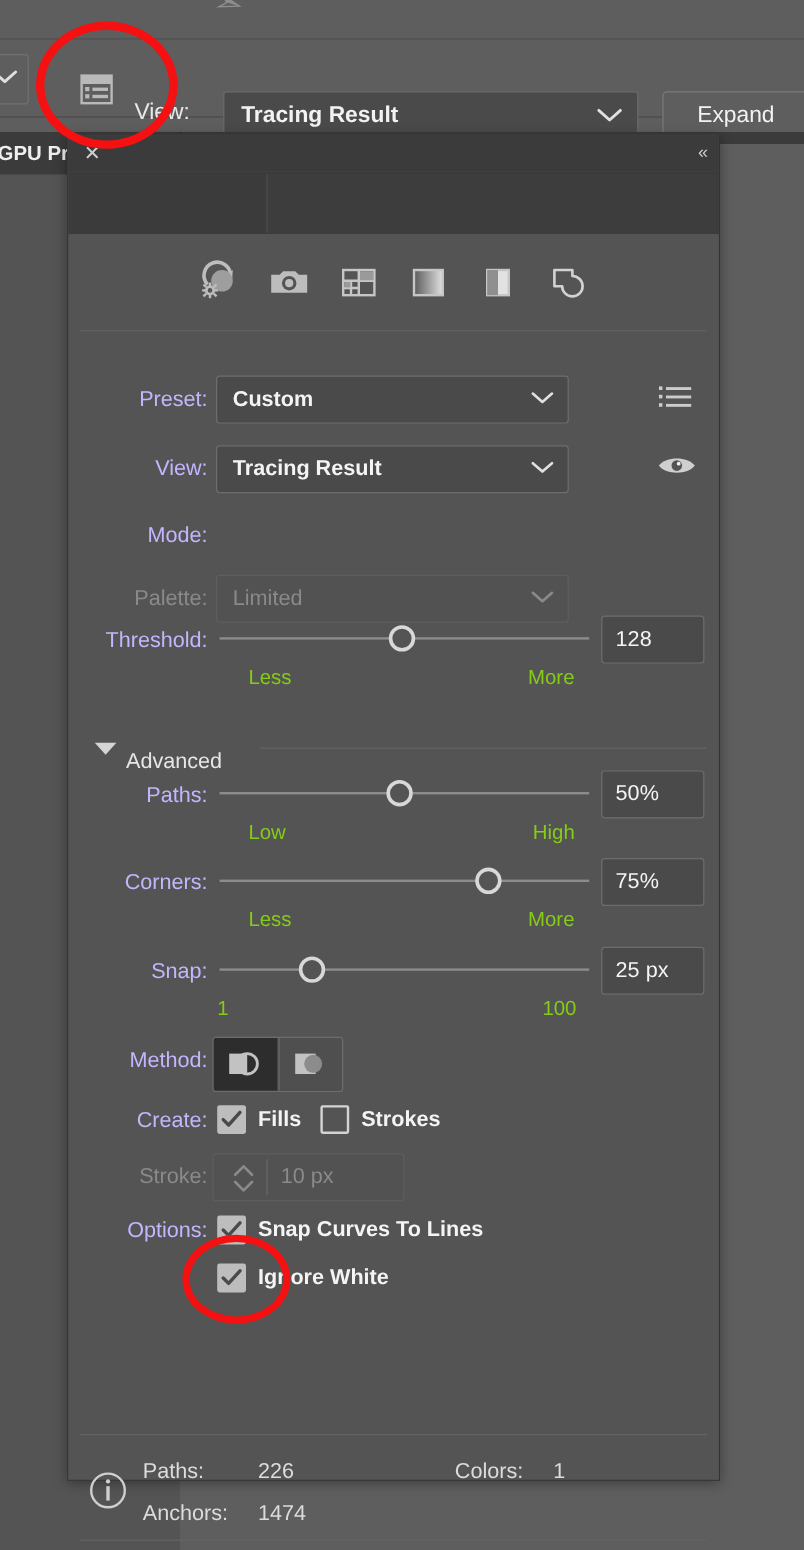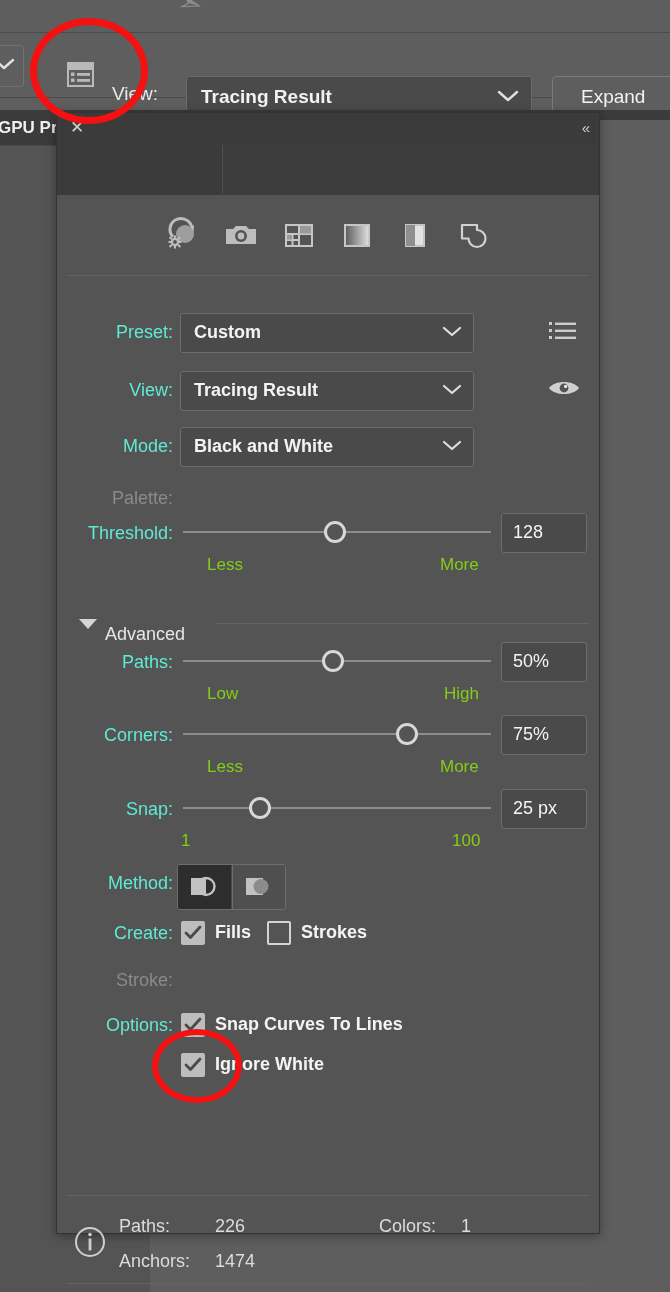--- a/index.html
+++ b/index.html
@@ -164,21 +164,21 @@
   }
   .preset-icon svg { display: block; }
   .hr {
     position: absolute; left: 10px; width: 522px; height: 1px;
     background: #616161;
   }
 
   
   .row-label {
     position: absolute;
-    font-size: 18px; color: #5eead4;
+    font-size: 18px; color: #c4b5fd;
     text-align: right;
     white-space: nowrap;
   }
   .row-label.dim { color: #8a8a8a; }
 
   .select-box {
     position: absolute;
     height: 38px;
     background: #4a4a4a;
     border: 1px solid #6d6d6d;
@@ -488,30 +488,30 @@
     </div>
     <div class="side-icon" style="left:490px; top:182px;">
       <svg width="34" height="22" viewBox="0 0 34 22">
         <path d="M2 11 C8 3, 26 3, 32 11 C26 19, 8 19, 2 11 Z" fill="#cfcfcf"></path>
         <circle cx="17" cy="11" r="4.4" fill="#545454"></circle>
         <circle cx="18.6" cy="9.4" r="1.6" fill="#efefef"></circle>
       </svg>
     </div>
 
     <div class="row-label" style="left:40px; top:241px; width:76px;">Mode:</div>
-    <div class="select-box" style="left:123px; top:232px; width:292px;">
-      <span class="val">Black and White</span>
+
+    <div class="row-label dim" style="left:40px; top:293px; width:76px;">Palette:</div>
+    <div class="select-box dim" style="left:123px; top:284px; width:292px;">
+      <span class="val">Limited</span>
       <span class="chev">
         <svg width="20" height="13" viewBox="0 0 20 13">
-            <path d="M2 3 L10 10 L18 3" fill="none" stroke="#e0e0e0" stroke-width="2.2" stroke-linecap="round" stroke-linejoin="round"></path>
+            <path d="M2 3 L10 10 L18 3" fill="none" stroke="#8a8a8a" stroke-width="2.2" stroke-linecap="round" stroke-linejoin="round"></path>
           </svg>
       </span>
     </div>
-
-    <div class="row-label dim" style="left:40px; top:293px; width:76px;">Palette:</div>
 
     <div class="row-label" style="left:10px; top:328px; width:106px;">Threshold:</div>
     <div class="slider-track" style="left:126px; top:336px; width:308px;"></div>
     <div class="slider-knob" style="left:267px; top:326px;"></div>
     <div class="num-box" style="left:444px; top:318px;">
       <span>128</span>
     </div>
     <div class="range-label" style="left:150px; top:360px;">Less</div>
     <div class="range-label" style="left:383px; top:360px;">More</div>
 
@@ -566,20 +566,30 @@
     <div class="cbx on" style="left:124px; top:726px;">
       <svg width="18" height="16" viewBox="0 0 18 16">
           <path d="M2 8 L6.5 12.5 L16 2" fill="none" stroke="#4a4a4a" stroke-width="2.8" stroke-linecap="round" stroke-linejoin="round"></path>
         </svg>
     </div>
     <div class="cbx-label" style="left:158px; top:727px;">Fills</div>
     <div class="cbx off" style="left:210px; top:726px;"></div>
     <div class="cbx-label" style="left:244px; top:727px;">Strokes</div>
 
     <div class="row-label dim" style="left:10px; top:775px; width:106px;">Stroke:</div>
+    <div class="stepper" style="left:120px; top:766px;">
+      <span class="arrows">
+        <svg width="22" height="28" viewBox="0 0 22 28">
+          <path d="M4 11 L11 4 L18 11" fill="none" stroke="#8a8a8a" stroke-width="2.2" stroke-linecap="round" stroke-linejoin="round"></path>
+          <path d="M4 17 L11 24 L18 17" fill="none" stroke="#8a8a8a" stroke-width="2.2" stroke-linecap="round" stroke-linejoin="round"></path>
+        </svg>
+      </span>
+      <span class="divider"></span>
+      <span class="ph">10 px</span>
+    </div>
 
     <div class="row-label" style="left:10px; top:820px; width:106px;">Options:</div>
     <div class="cbx on" style="left:124px; top:818px;">
       <svg width="18" height="16" viewBox="0 0 18 16">
           <path d="M2 8 L6.5 12.5 L16 2" fill="none" stroke="#4a4a4a" stroke-width="2.8" stroke-linecap="round" stroke-linejoin="round"></path>
         </svg>
     </div>
     <div class="cbx-label" style="left:158px; top:819px;">Snap Curves To Lines</div>
 
     <div class="cbx on" style="left:124px; top:858px;">

